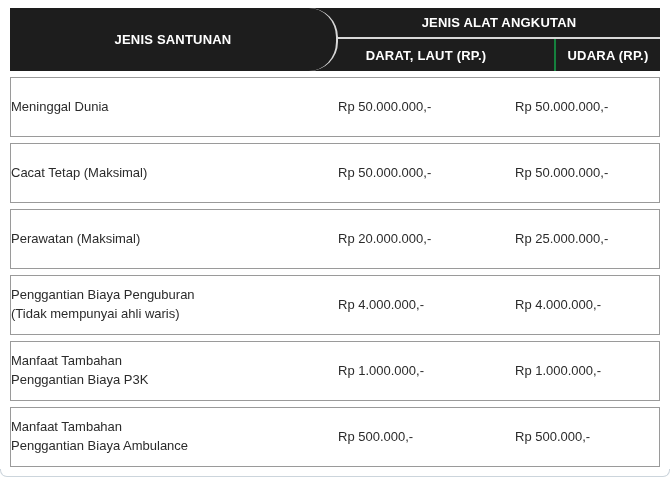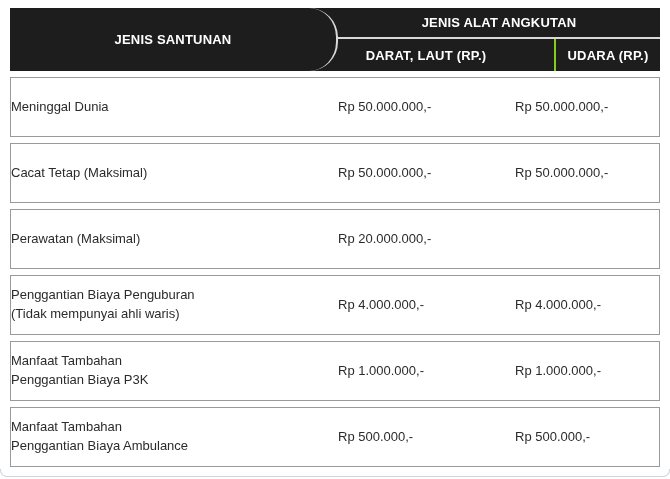--- a/index.html
+++ b/index.html
@@ -39,21 +39,21 @@
   }
   .th-sub {
     flex: 1;
     display: grid;
     grid-template-columns: 176px 1fr;
     gap: 40px;
   }
   .th-sub-cell {
     display: flex; align-items: center; justify-content: center;
   }
-  .th-sub-cell.udara { border-left: 2px solid #84cc16; }
+  .th-sub-cell.udara { border-left: 2px solid #15803d; }
   
   .row-card {
     margin-top: 6px;
     height: 58px;
     border: 1px solid #9a9a9a;
     background: #ffffff;
     display: grid;
     grid-template-columns: 327px 177px 1fr;
     align-items: center;
     font-size: 13px;
@@ -105,20 +105,21 @@
 
   <div class="row-card">
     <div class="cell">Cacat Tetap (Maksimal)</div>
     <div class="cell">Rp 50.000.000,-</div>
     <div class="cell">Rp 50.000.000,-</div>
   </div>
 
   <div class="row-card">
     <div class="cell">Perawatan (Maksimal)</div>
     <div class="cell">Rp 20.000.000,-</div>
+    <div class="cell">Rp 25.000.000,-</div>
   </div>
 
   <div class="row-card">
     <div class="cell">Penggantian Biaya Penguburan
 (Tidak mempunyai ahli waris)</div>
     <div class="cell">Rp 4.000.000,-</div>
     <div class="cell">Rp 4.000.000,-</div>
   </div>
 
   <div class="row-card">

